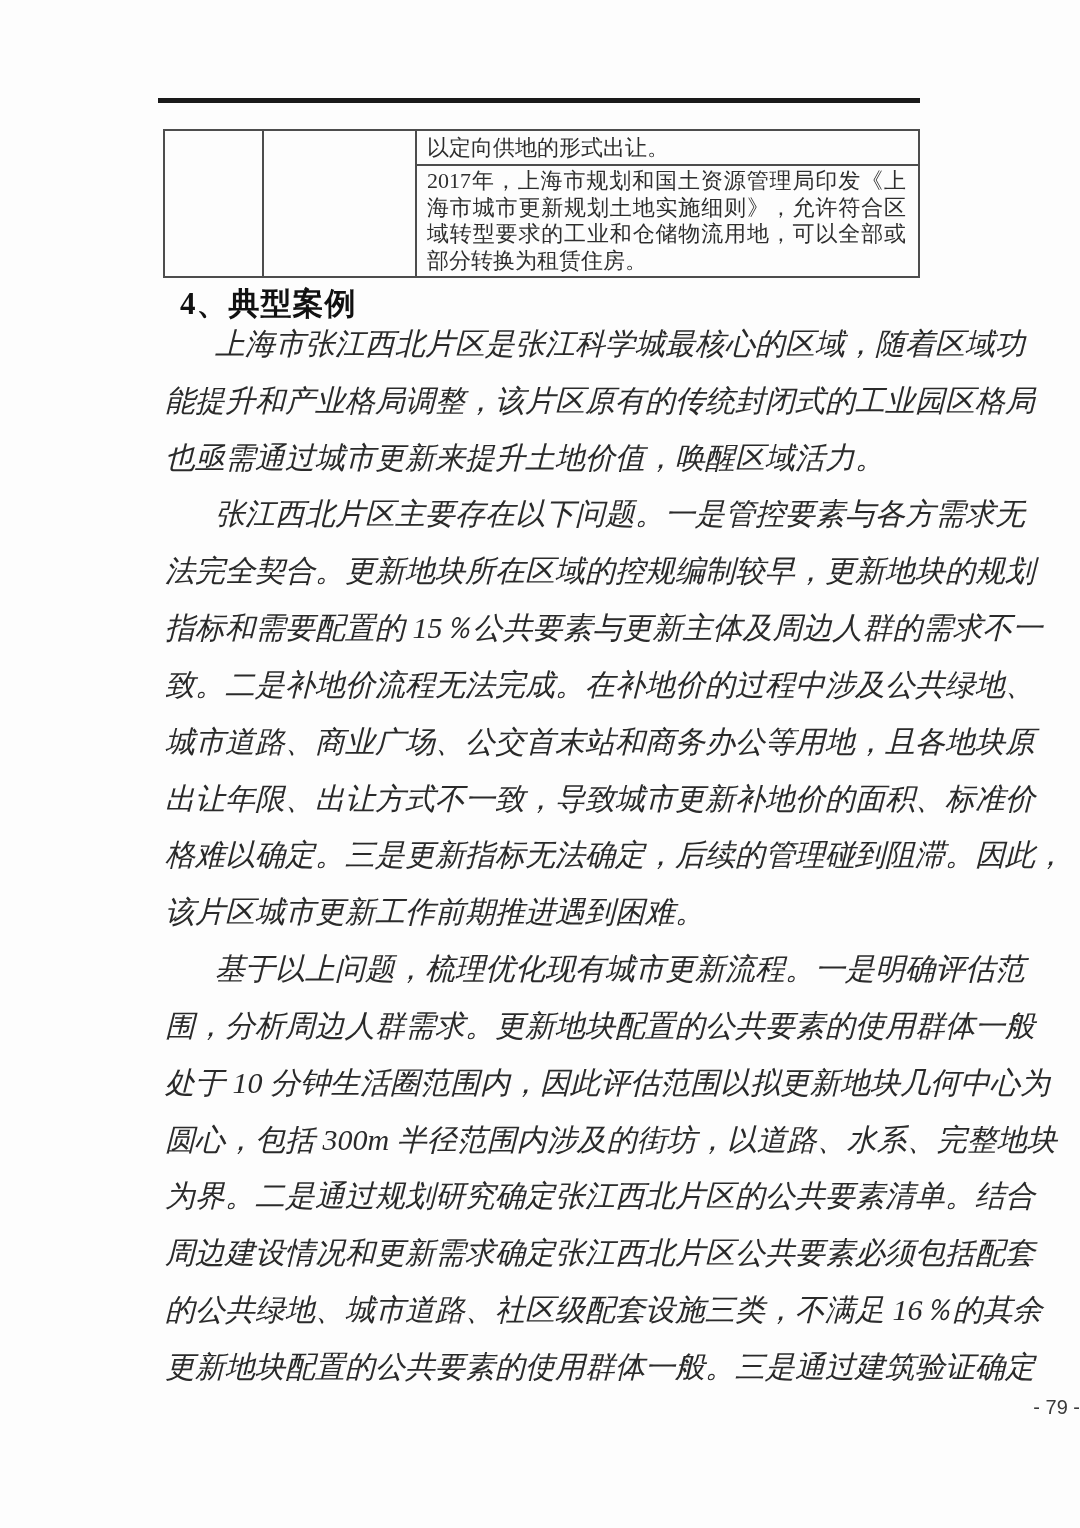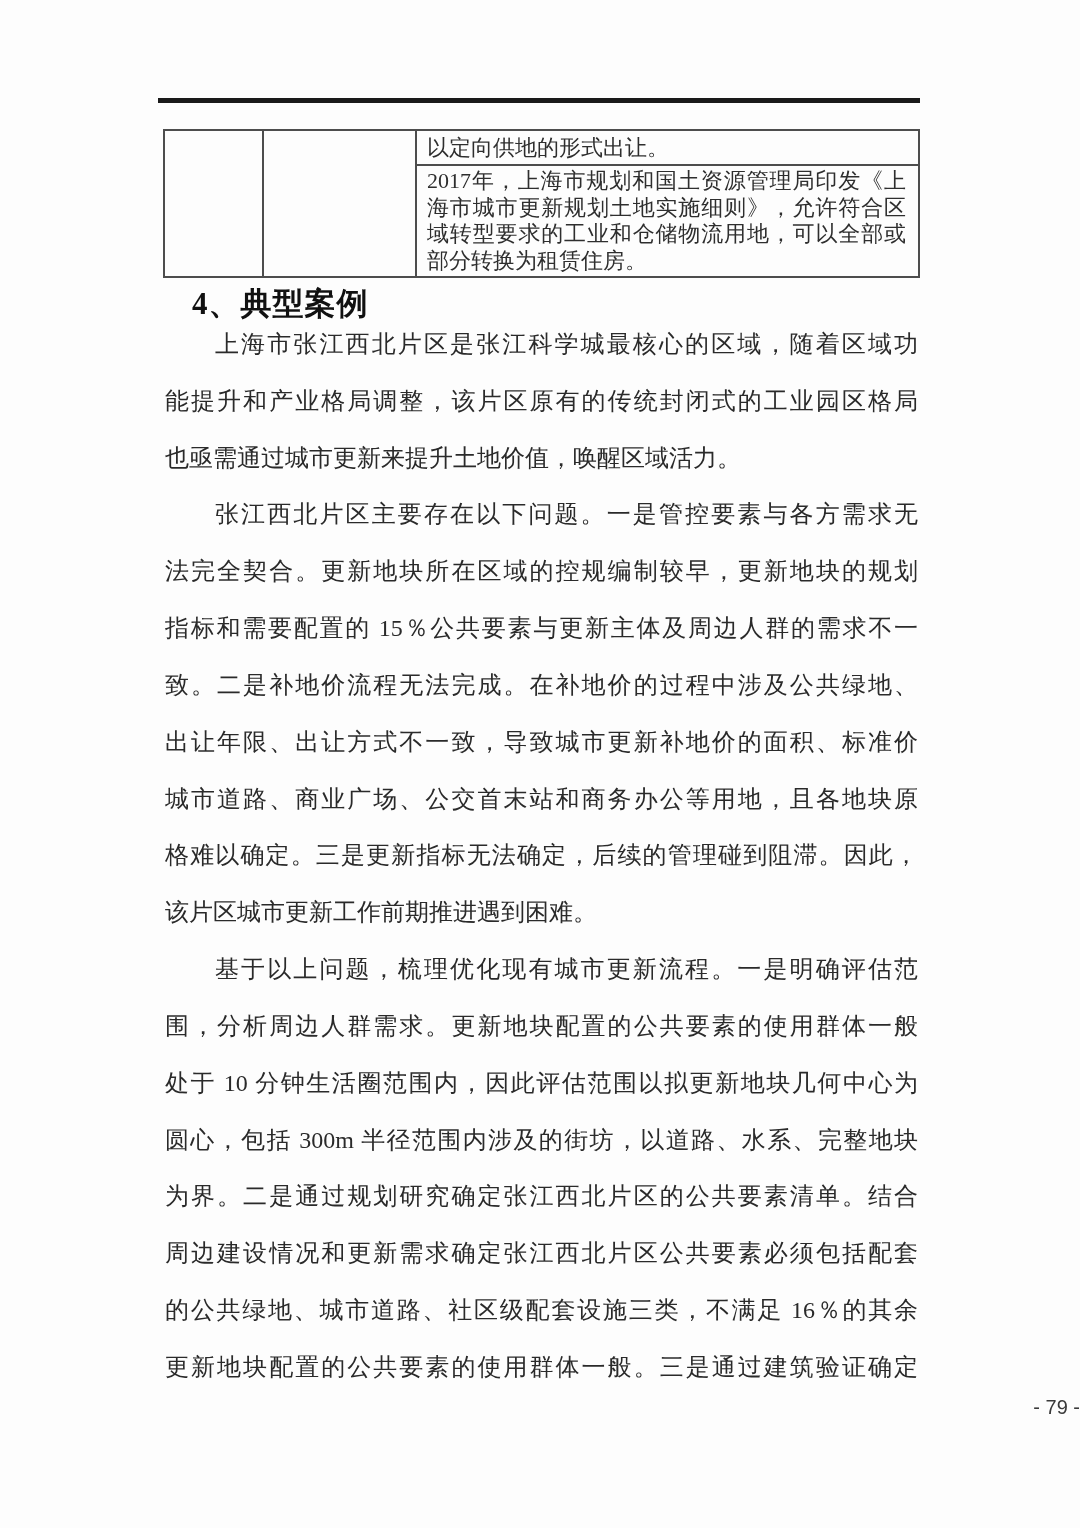--- a/index.html
+++ b/index.html
@@ -37,35 +37,36 @@
     padding: 0;
   }
   .doc-table td.c3 {
     padding: 2px 12px 2px 10px;
     text-align: justify;
   }
   .doc-table td.r1 { height: 29px; line-height: 29px; }
   .doc-table td.r2 { line-height: 26.5px; height: 104px; }
   .heading {
     position: absolute;
-    left: 192px;
+    left: 180px;
     top: 283px;
     margin: 0;
     font-size: 31px;
     font-weight: bold;
     color: #111111;
     letter-spacing: 1px;
   }
   .body-text {
     position: absolute;
     left: 165px;
     top: 316px;
     width: 753px;
-    font-size: 24px;
+    font-size: 30px;
     color: #2a2a2a;
+    font-style: italic;
   }
   .bline {
     height: 56.84px;
     line-height: 56.84px;
     text-align: justify;
     text-align-last: justify;
     text-justify: inter-character;
     white-space: nowrap;
     overflow: visible;
   }
@@ -110,22 +111,22 @@
   <h2 class="heading">4、典型案例</h2>
 
   <div class="body-text">
       <div class="bline indent">上海市张江西北片区是张江科学城最核心的区域，随着区域功</div>
       <div class="bline">能提升和产业格局调整，该片区原有的传统封闭式的工业园区格局</div>
       <div class="bline pend">也亟需通过城市更新来提升土地价值，唤醒区域活力。</div>
       <div class="bline indent">张江西北片区主要存在以下问题。一是管控要素与各方需求无</div>
       <div class="bline">法完全契合。更新地块所在区域的控规编制较早，更新地块的规划</div>
       <div class="bline">指标和需要配置的 15％公共要素与更新主体及周边人群的需求不一</div>
       <div class="bline">致。二是补地价流程无法完成。在补地价的过程中涉及公共绿地、</div>
+      <div class="bline">城市道路、商业广场、公交首末站和商务办公等用地，且各地块原</div>
       <div class="bline">出让年限、出让方式不一致，导致城市更新补地价的面积、标准价</div>
-      <div class="bline">城市道路、商业广场、公交首末站和商务办公等用地，且各地块原</div>
       <div class="bline">格难以确定。三是更新指标无法确定，后续的管理碰到阻滞。因此，</div>
       <div class="bline pend">该片区城市更新工作前期推进遇到困难。</div>
       <div class="bline indent">基于以上问题，梳理优化现有城市更新流程。一是明确评估范</div>
       <div class="bline">围，分析周边人群需求。更新地块配置的公共要素的使用群体一般</div>
       <div class="bline">处于 10 分钟生活圈范围内，因此评估范围以拟更新地块几何中心为</div>
       <div class="bline">圆心，包括 300m 半径范围内涉及的街坊，以道路、水系、完整地块</div>
       <div class="bline">为界。二是通过规划研究确定张江西北片区的公共要素清单。结合</div>
       <div class="bline">周边建设情况和更新需求确定张江西北片区公共要素必须包括配套</div>
       <div class="bline">的公共绿地、城市道路、社区级配套设施三类，不满足 16％的其余</div>
       <div class="bline">更新地块配置的公共要素的使用群体一般。三是通过建筑验证确定</div>

